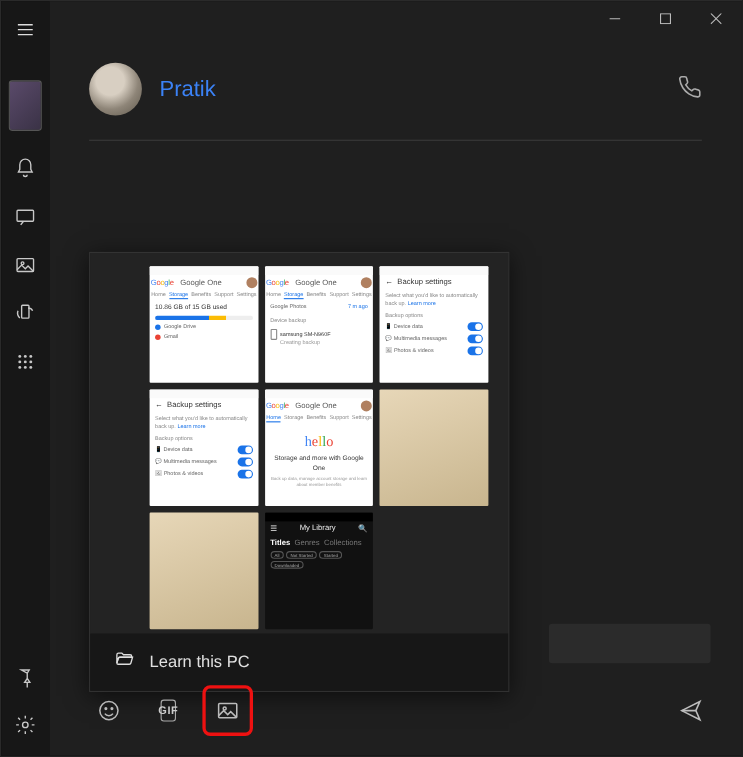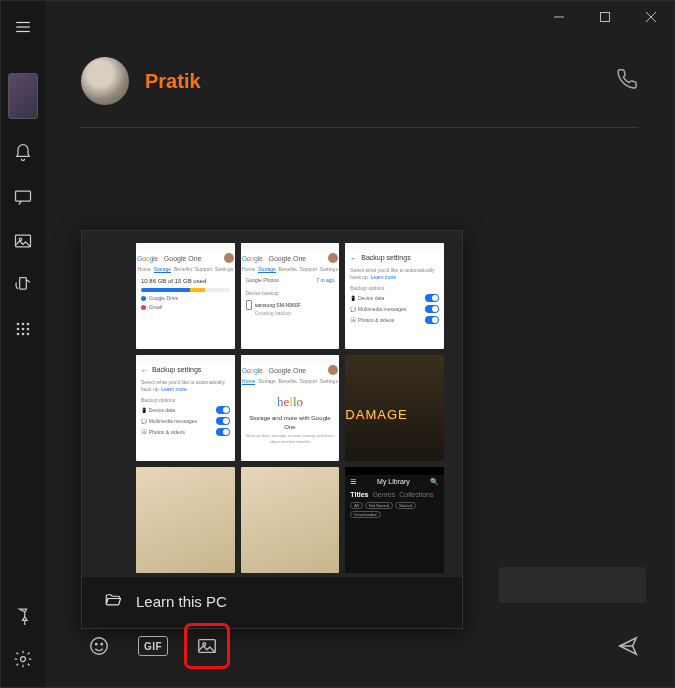--- a/index.html
+++ b/index.html
@@ -68,22 +68,22 @@
     border-bottom: 1px solid #3a3a3a;
     position: relative;
   }
   .avatar {
     width:48px; height:48px; border-radius:50%;
     background: radial-gradient(circle at 40% 35%, #d8cfc2 0 30%, #8e8578 60%, #5d564a 100%);
     margin-right: 16px;
   }
   .contact-name {
     font-size: 20px;
-    font-weight: 700;
-    color: #f97316;
+    font-weight: 400;
+    color: #3b82f6;
   }
   .call-btn {
     position:absolute; right:0;
     color:#aaa; cursor:pointer;
   }
   .call-btn svg { width:22px; height:22px; }
 
   .chat-area { flex:1; position:relative; }
 
   .popup {
@@ -168,21 +168,21 @@
   }
   .bottom-bar .icon-btn {
     width:36px; height:36px;
     display:flex; align-items:center; justify-content:center;
     color:#bbb; cursor:pointer;
     font-size:13px;
   }
   .bottom-bar .icon-btn svg { width:22px; height:22px; }
   .gif-btn {
     border:1.5px solid #aaa; border-radius:3px;
-    width:30px; height:20px;
+    width:14px; height:20px;
     font-size:10px; font-weight:600; letter-spacing:0.5px;
     display:flex;align-items:center;justify-content:center;
     color:#ccc;
   }
   .image-btn {
     outline: 3px solid #e11; outline-offset: 2px;
     border-radius:2px;
   }
   .send-btn { margin-left:auto; color:#888;}
   .send-btn svg { width:22px;height:22px;}
@@ -391,23 +391,20 @@
                 <span>Support</span>
                 <span>Settings</span>
               </div>
             <div class="content" style="text-align:center;">
               <div style="font-family:cursive;font-size:13px;margin-top:4px;"><span class="g-blue">h</span><span class="g-red">e</span><span class="g-yellow">l</span><span class="g-green">l</span><span class="g-red">o</span></div>
               <div style="color:#333;font-size:6px;margin-top:3px;">Storage and more with Google One</div>
               <div style="font-size:4px;color:#999;margin-top:2px;">Back up data, manage account storage and learn about member benefits</div>
             </div>
           </div>
 
-          <div class="thumb damage">
-            <div class="logo">DAMAGE</div>
-          </div>
 
           <div class="thumb paper"></div>
           <div class="thumb paper"></div>
 
           <div class="thumb library">
             <div style="height:8px;background:#000"></div>
             <div style="padding:3px 5px;font-size:7px;color:#eee;display:flex;justify-content:space-between;">☰ <span>My Library</span> <span>🔍</span></div>
             <div style="padding:2px 5px;font-size:7px;color:#fff;"><b>Titles</b>&nbsp;&nbsp;<span style="color:#777">Genres&nbsp;&nbsp;Collections</span></div>
             <div style="padding:2px 5px;display:flex;gap:2px;flex-wrap:wrap;">
               <span style="border:0.5px solid #555;border-radius:6px;padding:0 3px;font-size:4px;color:#aaa;">All</span>

